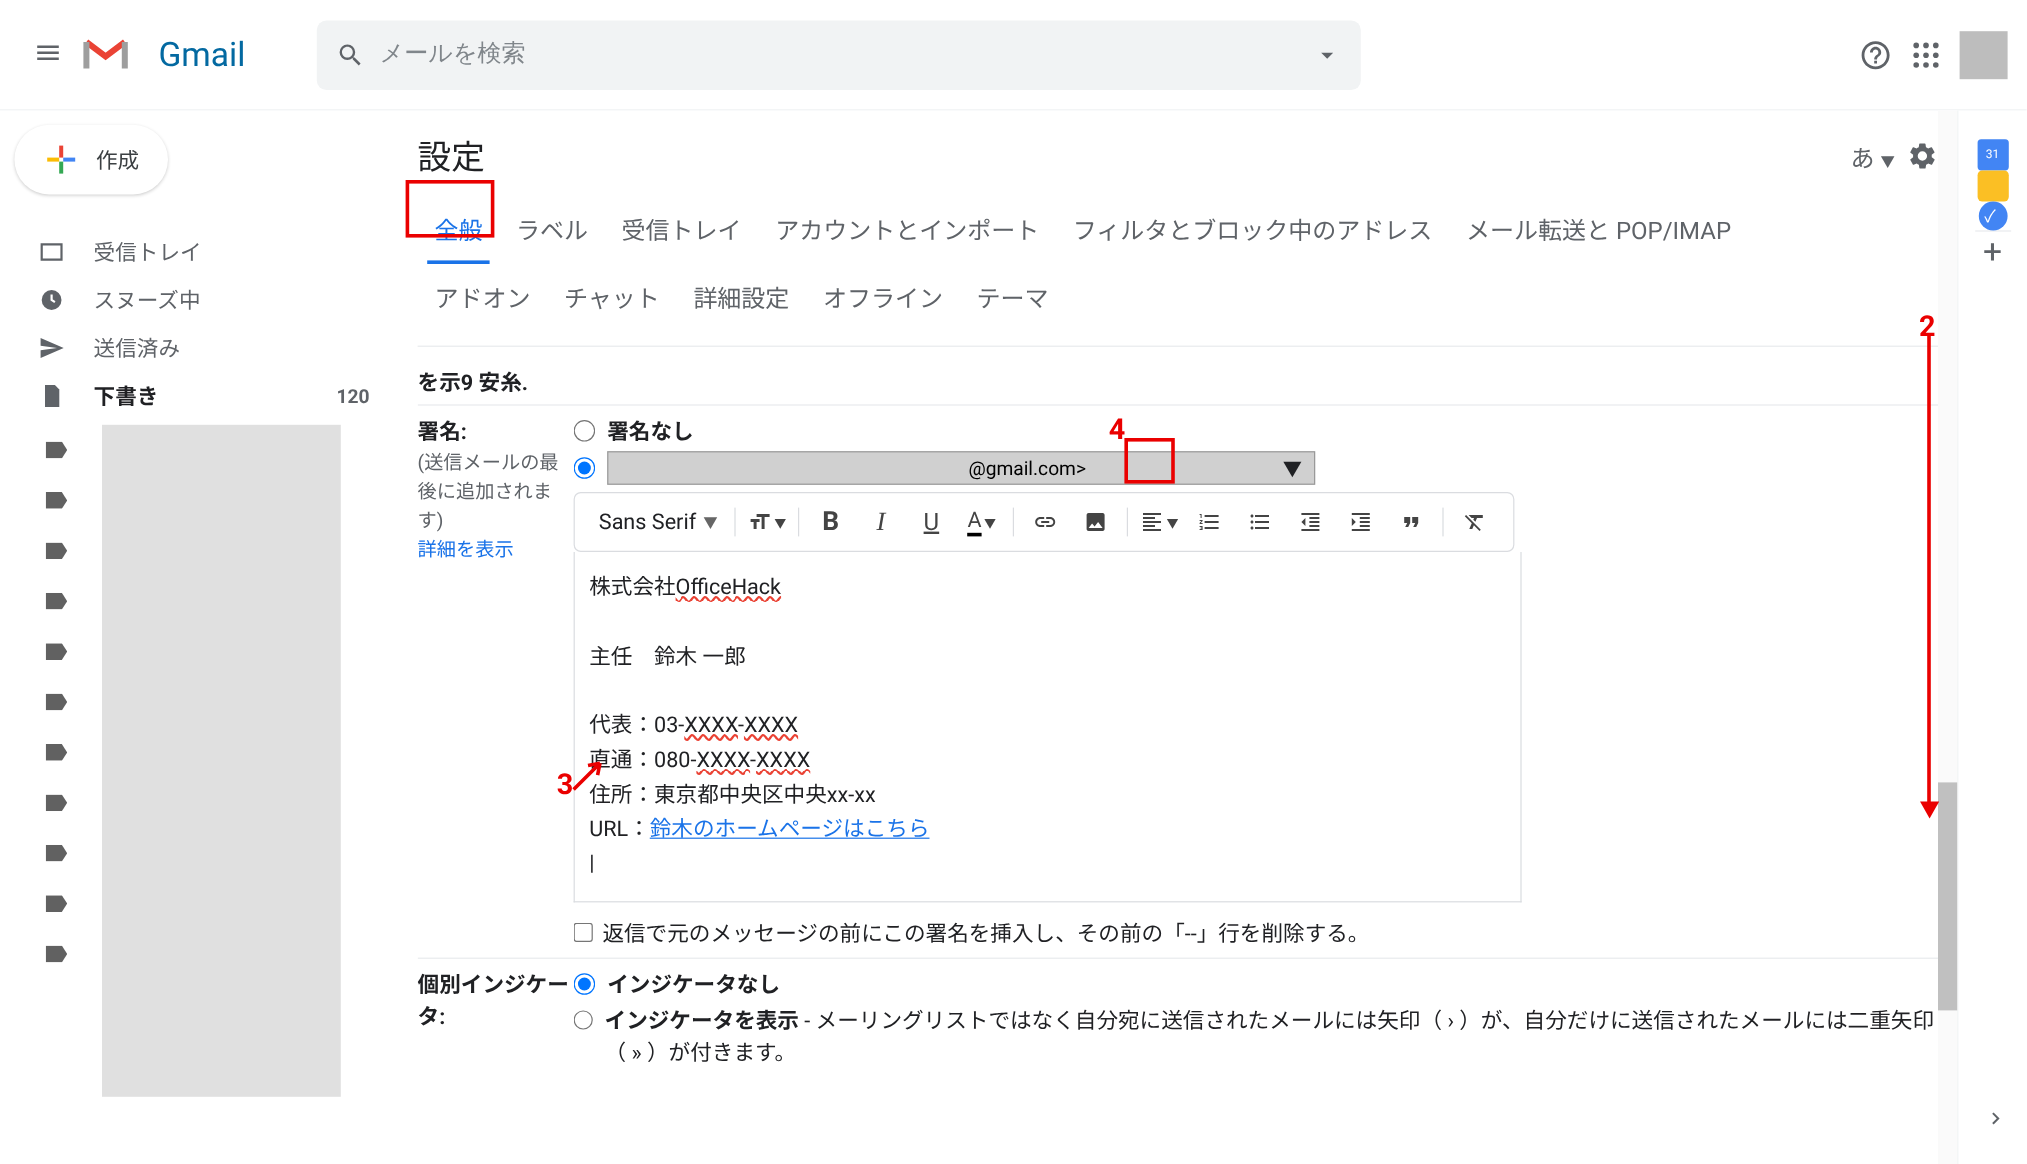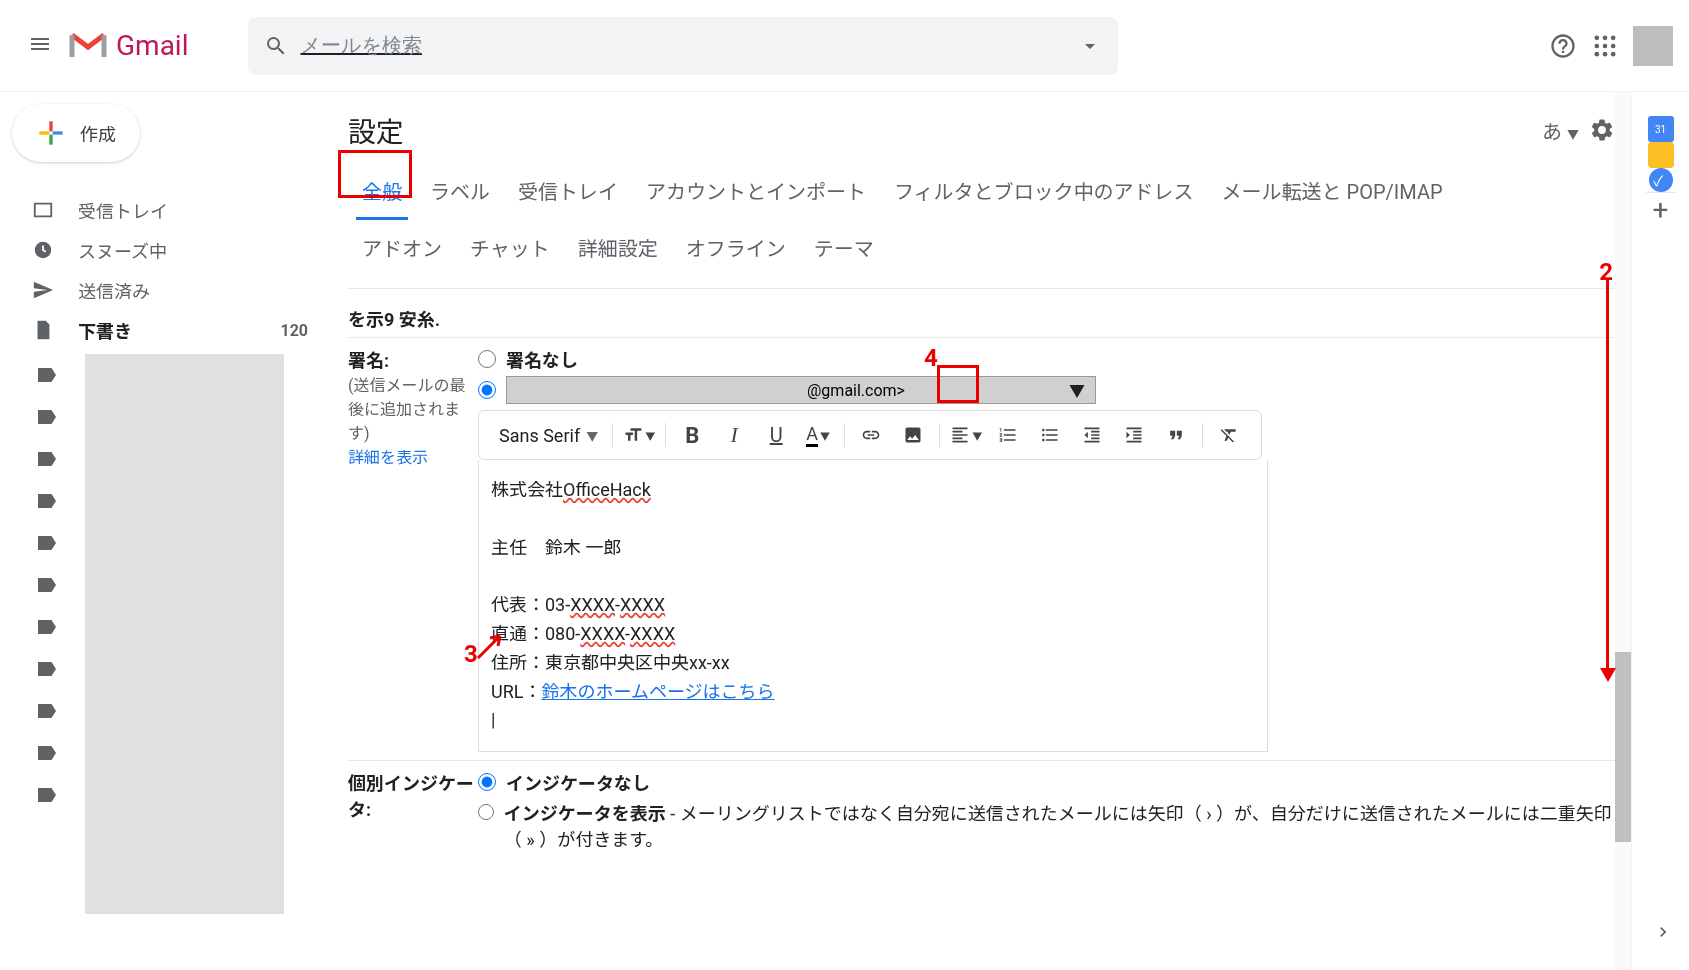--- a/index.html
+++ b/index.html
@@ -5,22 +5,22 @@
     * { margin: 0; padding: 0; box-sizing: border-box; }
     body { font-family: 'Roboto', 'Noto Sans JP', Arial, sans-serif; background: #fff; color: #202124; }
     .app { display: flex; flex-direction: column; width: 1689px; height: 970px; overflow: hidden; position: relative; }
     
     
     .header { display: flex; align-items: center; padding: 8px 16px; height: 92px; border-bottom: 1px solid #f1f3f4; }
     .menu-btn { padding: 12px; margin-right: 4px; cursor: pointer; }
     .menu-icon { width: 24px; height: 24px; fill: #5f6368; }
     .logo-wrap { display: flex; align-items: center; margin-right: 60px; }
     .gmail-logo-m { width: 40px; height: 30px; }
-    .gmail-text { font-size: 28px; color: #be185d; margin-left: 8px; }
-    .search-bar { flex: 1; max-width: 870px; background: #f1f3f4; border-radius: 8px; display: flex; align-items: center; padding: 0 16px; height: 58px; text-decoration: underline; }
+    .gmail-text { font-size: 28px; color: #0369a1; margin-left: 24px; }
+    .search-bar { flex: 1; max-width: 870px; background: #f1f3f4; border-radius: 8px; display: flex; align-items: center; padding: 0 16px; height: 58px; }
     .search-bar input { flex: 1; border: none; background: transparent; font-size: 20px; color: #5f6368; outline: none; margin-left: 12px; }
     .search-bar input::placeholder { color: #80868b; }
     .dropdown-arrow { fill: #5f6368; }
     .header-right { display: flex; align-items: center; gap: 14px; margin-left: auto; }
     .help-icon, .apps-icon { width: 28px; height: 28px; fill: #5f6368; cursor: pointer; }
     .avatar { width: 40px; height: 40px; background: #bdbdbd; border-radius: 0; }
 
     
     .body { display: flex; flex: 1; overflow: hidden; }
 
@@ -353,20 +353,24 @@
                 <div>&nbsp;</div>
                 <div>主任　鈴木 一郎</div>
                 <div>&nbsp;</div>
                 <div><span>代表：03-</span><span class="spell">XXXX</span><span>-</span><span class="spell">XXXX</span></div>
                 <div><span>直通：080-</span><span class="spell">XXXX</span><span>-</span><span class="spell">XXXX</span></div>
                 <div>住所：東京都中央区中央xx-xx</div>
                 <div><span>URL：</span><a href="#">鈴木のホームページはこちら</a></div>
                 <span>|</span>
               </div>
 
+              <div class="checkbox-row">
+                <input type="checkbox" class="checkbox" style="">
+                <span>返信で元のメッセージの前にこの署名を挿入し、その前の「--」行を削除する。</span>
+              </div>
             </div>
           </div>
         </div>
 
         <div class="section-row">
           <div class="section-label">
             <b>個別インジケータ:</b>
           </div>
           <div class="section-body">
             <div class="radio-row">

